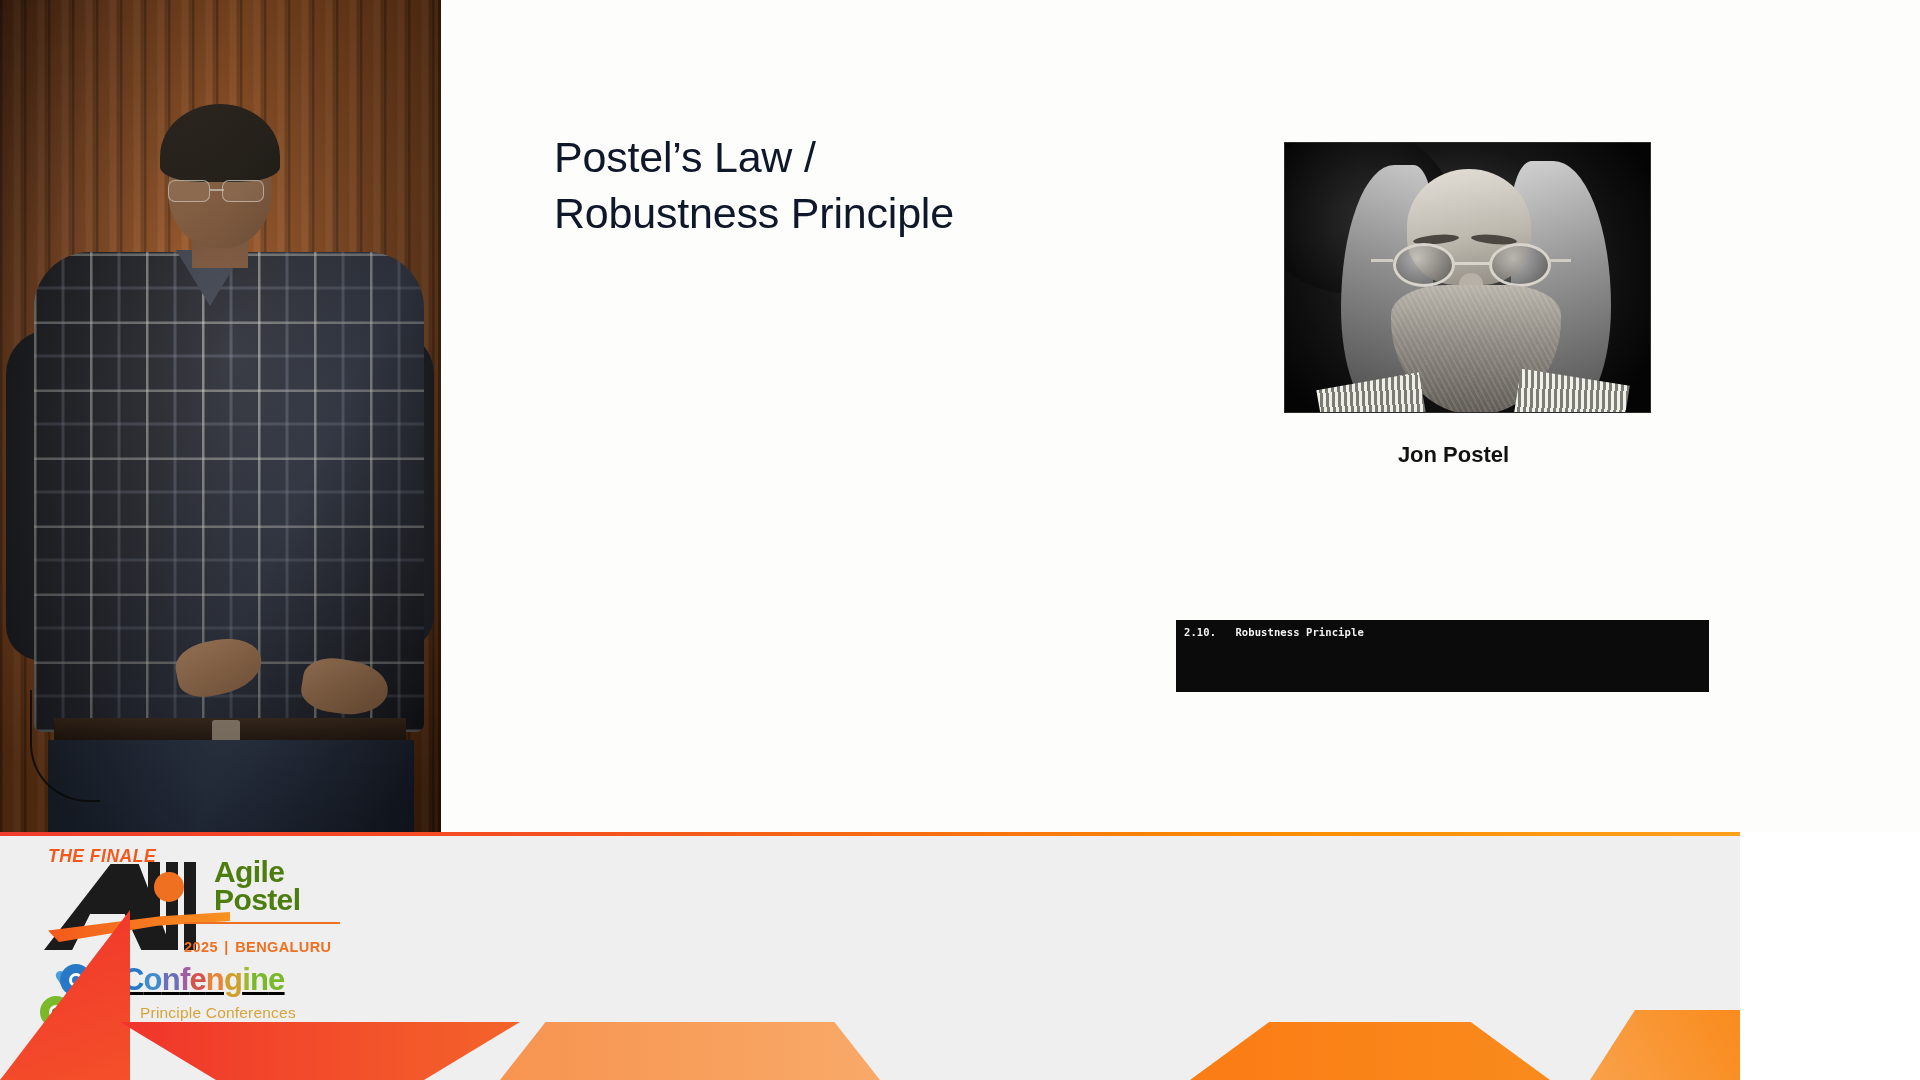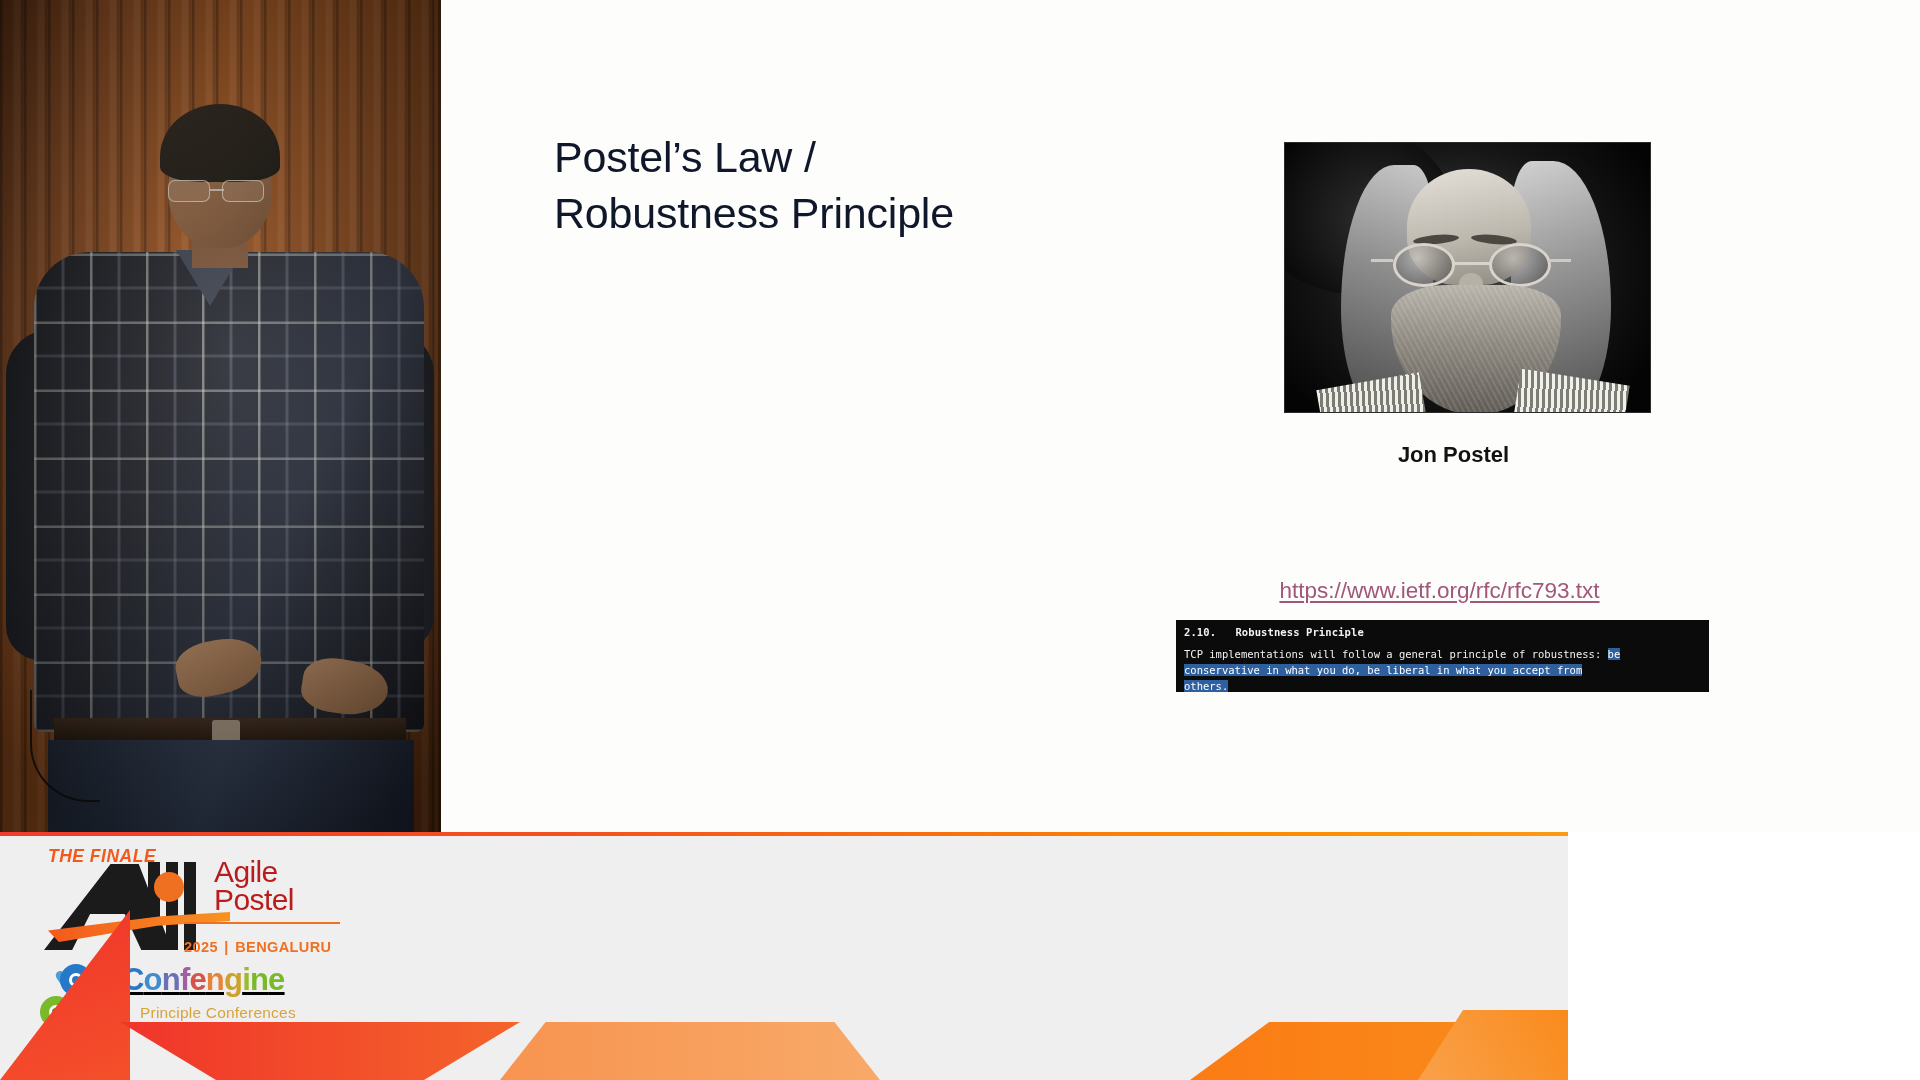--- a/index.html
+++ b/index.html
@@ -218,21 +218,21 @@
     font-family:"DejaVu Sans Mono", monospace;
     font-size:10.5px; line-height:1.52; color:#f2f2f2;
     padding:5px 8px 0 8px;
   }
   .rfc-head { font-weight:700; letter-spacing:.1px; }
   .rfc-body { margin-top:6px; }
   .hl { background:#2e5f9e; color:#ffffff; }
 
   
   .lowerthird {
-    position:absolute; left:0; top:832px; width:1568px; height:248px;
+    position:absolute; left:0; top:832px; width:1740px; height:248px;
     background:#efeff0; overflow:hidden;
   }
   .lt-topline {
     position:absolute; left:0; top:0; width:1920px; height:4px;
     background:linear-gradient(90deg,#f03c2e 0%, #f4511e 30%, #fb8c00 66%, #ffa726 100%);
   }
 
   
   .brandblock { position:absolute; left:34px; top:14px; width:310px; height:224px; }
   .finale {
@@ -256,21 +256,21 @@
     border-radius:50%; background:#f07021;
   }
   .ai-swoosh {
     position:absolute; left:10px; top:52px; width:182px; height:30px;
     border-radius:0 0 70% 0;
     background:linear-gradient(92deg,#f4591c,#f79321);
     clip-path:polygon(0% 62%, 62% 14%, 100% 0%, 100% 30%, 60% 46%, 6% 100%);
   }
   .ai-word {
     position:absolute; left:176px; top:-2px; width:126px;
-    font-size:30px; line-height:0.94; font-weight:400; color:#b91c1c;
+    font-size:30px; line-height:0.94; font-weight:700; color:#4d7c0f;
     letter-spacing:-.6px;
   }
   .ai-rule {
     position:absolute; left:146px; top:62px; width:156px; height:2px; background:#f07021;
   }
   .ai-sub {
     position:absolute; left:146px; top:66px; width:158px;
     font-size:14.5px; font-weight:700; color:#f07021; letter-spacing:.4px;
     white-space:nowrap;
     margin-top:13px;
@@ -406,32 +406,25 @@
               <div class="p-temple r"></div>
             </div>
             <div class="p-nose"></div>
             <div class="p-beard"></div>
             <div class="p-shirt-l"></div>
             <div class="p-shirt-r"></div>
           </div>
           <div class="portrait-caption">Jon Postel</div>
         </div>
 
-        <a class="slide-link">https://www.ietf.org/rfc/rfc793.txt</a>
 
         <div class="rfc-term">
           <div class="rfc-head">
             <span>2.10.</span>&nbsp;&nbsp;
             <span>Robustness Principle</span>
-          </div>
-          <div class="rfc-body">
-            <span>TCP implementations will follow a general principle of robustness:</span>
-            <span class="hl">be</span><br>
-            <span class="hl">conservative in what you do, be liberal in what you accept from</span><br>
-            <span class="hl">others.</span>
           </div>
         </div>
 
       </div>
     </div>
   </div>
 
   <div class="lowerthird">
     <div class="lt-topline"></div>
 

